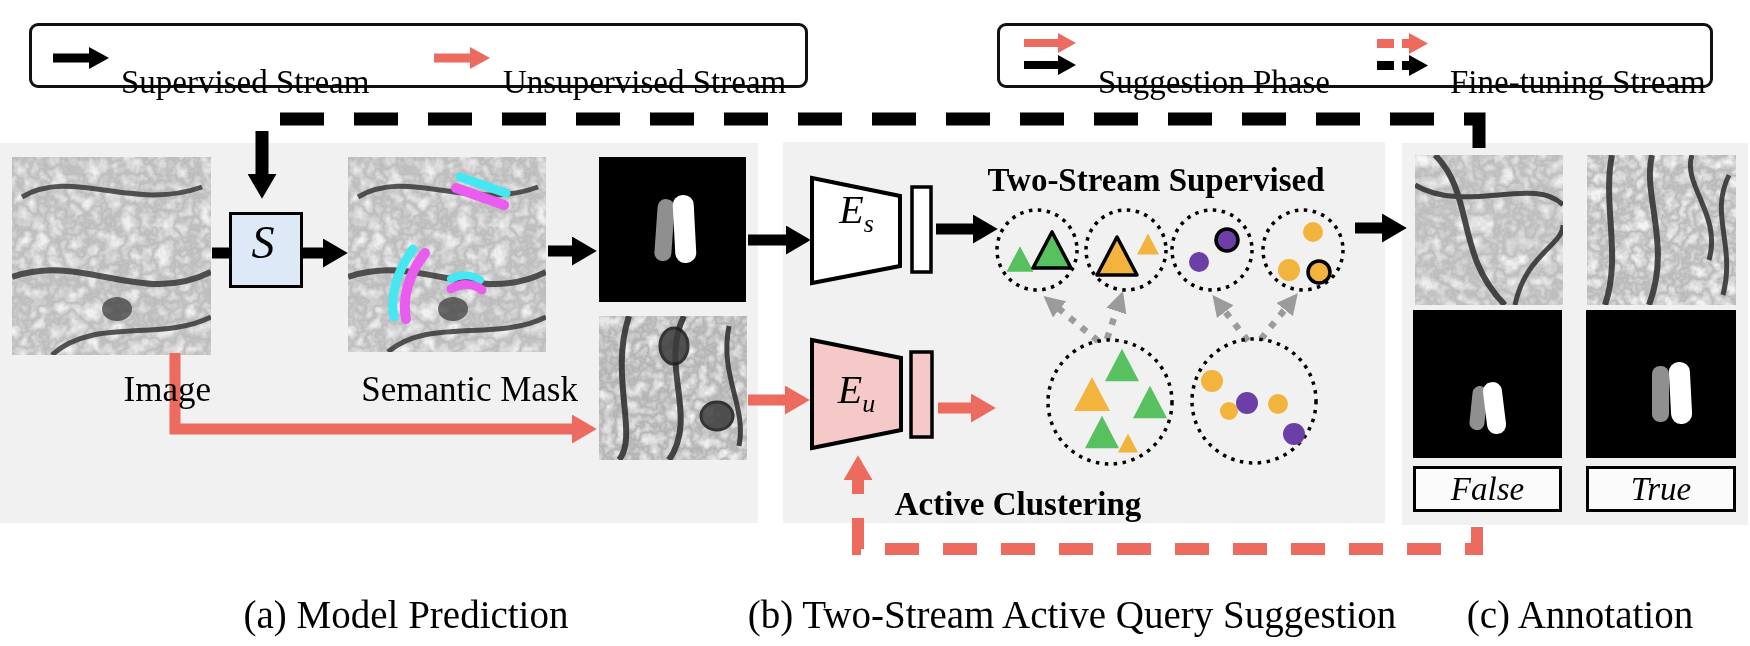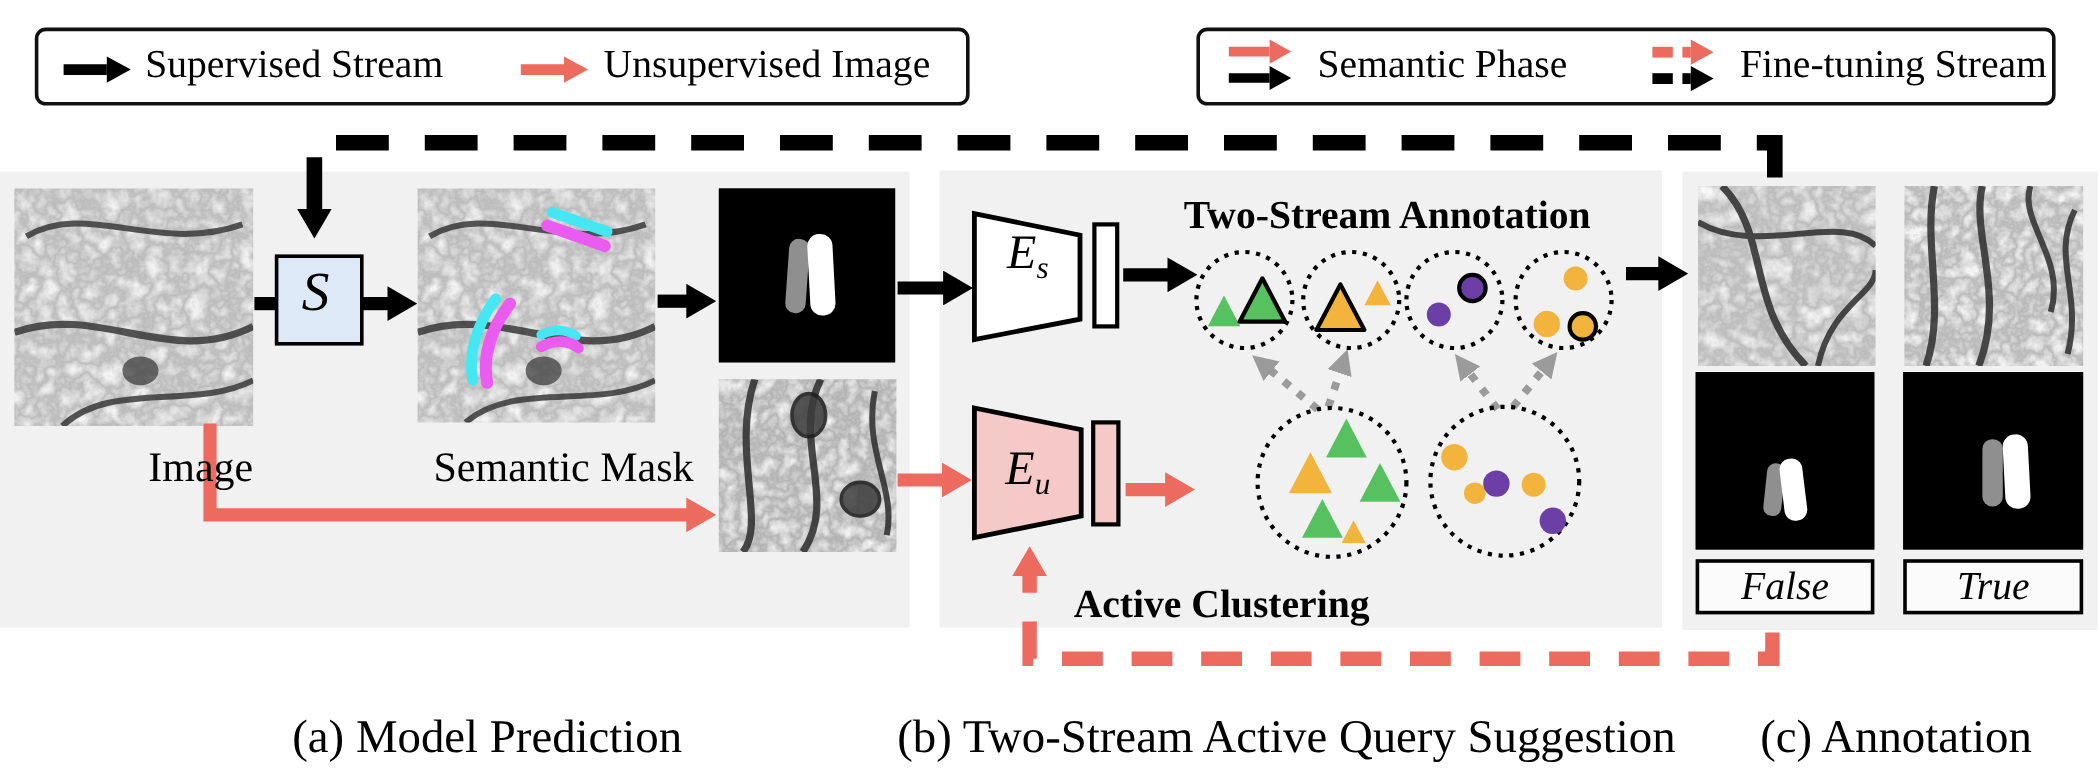--- a/index.html
+++ b/index.html
@@ -1,21 +1,21 @@
 <!DOCTYPE html>
 <html style="--c-red: #ed6a5e; --c-panel_bg: #f1f1f1; --c-model_fill: #dde9f6; --c-encoder_u_fill: #f4c9c7; --c-green: #57c05f; --c-amber: #f2b43d; --c-purple: #6b3fa5; --c-connector_gray: #9b9b9b; --c-mask_gray: #8f8f8f; --c-cyan: #45e8f2; --c-magenta: #ea5cf0;"><head>
 <meta charset="utf-8">
 <style>
   html,body{margin:0;padding:0;background:#fff;}
   #canvas{position:relative;width:1750px;height:646px;background:#fff;overflow:hidden;
           font-family:"Liberation Serif","DejaVu Serif",serif;color:#000;}
   .abs{position:absolute;}
   .panel{position:absolute;background:var(--c-panel_bg);}
   .legend{position:absolute;background:#fff;border:3px solid #111;border-radius:9px;}
-  .ltext{position:absolute;font-size:33px;white-space:nowrap;}
+  .ltext{position:absolute;font-size:33px;white-space:nowrap;margin-top:28px;}
   .lbl{position:absolute;font-size:35px;text-align:right;white-space:nowrap;}
   .cap{position:absolute;font-size:39px;text-align:center;white-space:nowrap;}
   .bt{position:absolute;font-size:33px;font-weight:bold;text-align:center;white-space:nowrap;}
   .valbox{position:absolute;height:40px;background:#fbfbfb;border:3px solid #000;
           font-size:33px;font-style:italic;text-align:center;line-height:40px;}
   .node-label{position:absolute;font-style:italic;text-align:center;}
   .node-label sub{font-size:26px;}
   .maskbox{position:absolute;background:#000;}
   svg{display:block;}
   #wiring{position:absolute;left:0;top:0;z-index:3;pointer-events:none;}
@@ -36,31 +36,31 @@
   <div class="legend" style="left:29px;top:23px;width:773px;height:59px;">
     <svg class="abs" style="left:19px;top:19px;" width="58" height="26">
       <line x1="2" y1="13" x2="38" y2="13" stroke="#000" stroke-width="9"></line>
         <polygon points="38,2 38,24 58,13" fill="#000"></polygon>
     </svg>
     <div class="ltext" style="left:89px;top:10px;">Supervised Stream</div>
     <svg class="abs" style="left:400px;top:19px;" width="58" height="26">
       <line x1="2" y1="13" x2="38" y2="13" class="st-red" stroke-width="9"></line>
         <polygon points="38,2 38,24 58,13" style="fill:var(--c-red)"></polygon>
     </svg>
-    <div class="ltext" style="left:471px;top:10px;">Unsupervised Image</div>
+    <div class="ltext" style="left:471px;top:10px;">Unsupervised Stream</div>
   </div>
 
   <div class="legend" style="left:997px;top:23px;width:710px;height:59px;">
     <svg class="abs" style="left:22px;top:4px;" width="58" height="50">
       <line x1="2" y1="13" x2="36" y2="13" class="st-red" stroke-width="8"></line>
         <polygon points="36,3 36,23 54,13" style="fill:var(--c-red)"></polygon>
       <line x1="2" y1="35" x2="36" y2="35" stroke="#000" stroke-width="8"></line>
         <polygon points="36,25 36,45 54,35" fill="#000"></polygon>
     </svg>
-    <div class="ltext" style="left:98px;top:10px;">Semantic Phase</div>
+    <div class="ltext" style="left:98px;top:10px;">Suggestion Phase</div>
     <svg class="abs" style="left:376px;top:4px;" width="58" height="50">
       <rect x="1" y="9" width="17" height="9" style="fill:var(--c-red)"></rect>
         <rect x="26" y="9" width="7" height="9" style="fill:var(--c-red)"></rect>
         <polygon points="33,3 33,24 52,13.5" style="fill:var(--c-red)"></polygon>
       <rect x="1" y="31" width="17" height="9" fill="#000"></rect>
         <rect x="26" y="31" width="7" height="9" fill="#000"></rect>
         <polygon points="33,25 33,46 52,35.5" fill="#000"></polygon>
     </svg>
     <div class="ltext" style="left:450px;top:10px;">Fine-tuning Stream</div>
   </div>
@@ -231,21 +231,21 @@
       <g fill="none" stroke="#2b2b2b" stroke-width="6" opacity="0.85">
         <path d="M30,0 C10,60 40,120 20,144"></path>
         <path d="M85,0 C60,50 100,100 70,144"></path>
         <path d="M130,10 C120,60 148,90 140,130" stroke-width="5"></path>
       </g>
       <ellipse cx="75" cy="30" rx="14" ry="18" fill="#3c3c3c" opacity="0.85" stroke="#1c1c1c" stroke-width="3"></ellipse>
       <ellipse cx="118" cy="100" rx="16" ry="14" fill="#3c3c3c" opacity="0.85" stroke="#1c1c1c" stroke-width="3"></ellipse>
     </svg>
   </div>
 
-  <div class="bt txt" style="left:956px;top:162px;width:400px;">Two-Stream Annotation</div>
+  <div class="bt txt" style="left:956px;top:162px;width:400px;">Two-Stream Supervised</div>
   <div class="bt txt" style="left:868px;top:486px;width:300px;">Active Clustering</div>
   <div class="node-label txt" style="left:812px;top:186px;width:89px;font-size:40px;">
     <span>E</span><sub>s</sub>
   </div>
   <div class="node-label txt" style="left:812px;top:366px;width:89px;font-size:40px;">
     <span>E</span><sub>u</sub>
   </div>
 
   <div class="imgbox" style="left:1415px;top:155px;">
     <svg width="148" height="150" viewBox="0 0 148 150">

